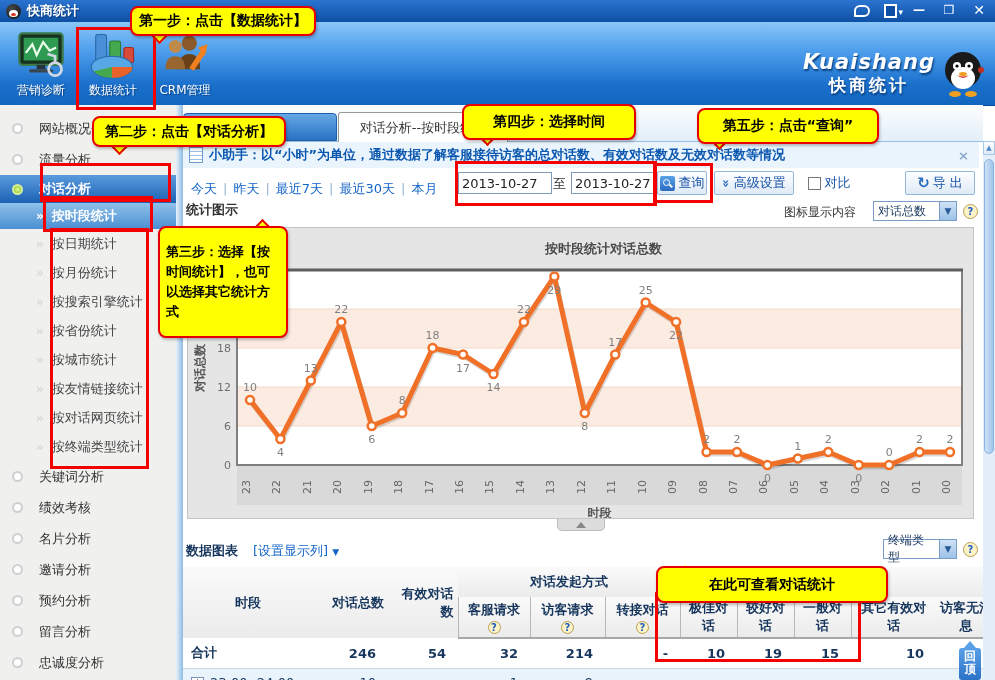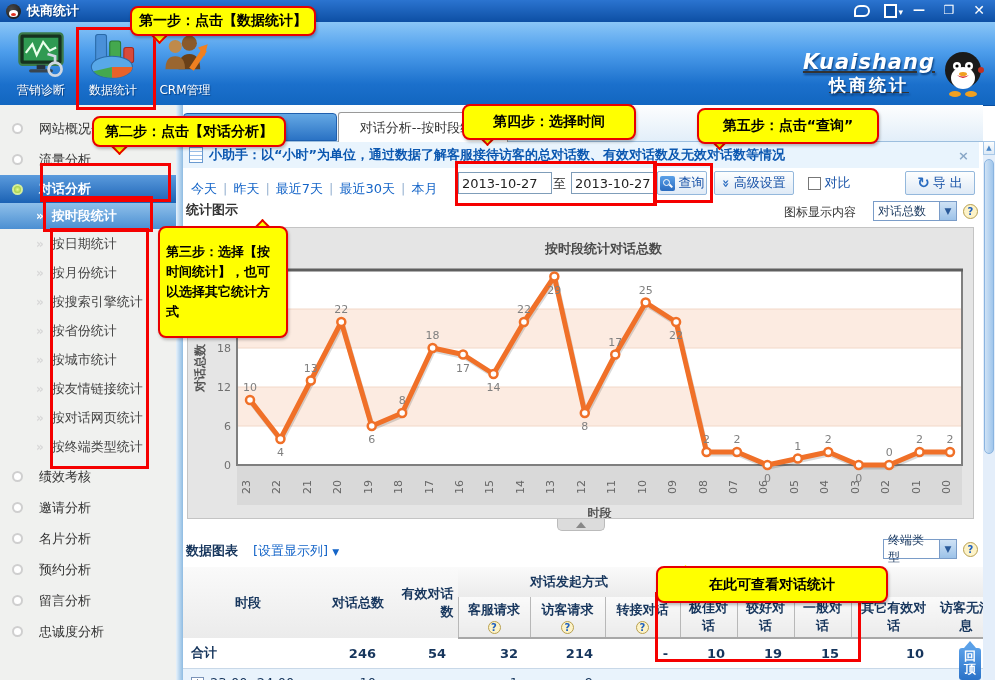--- a/index.html
+++ b/index.html
@@ -23,21 +23,21 @@
   .tbi.min{font-weight:bold;}
   .tbi.max{font-weight:bold;}
   .tbi.close{font-weight:bold;font-size:14px;}
   
   .toolbar{position:absolute;left:0;top:22px;width:995px;height:83px;
            background:linear-gradient(#8ac6f7 0%,#4e9eec 35%,#1b70cc 75%,#1266c0 100%);
            border-bottom:1px solid #0a4fa0;}
   .tool-item{position:absolute;top:6px;width:66px;text-align:center;cursor:pointer;}
   .tool-item .ticon{width:52px;height:52px;margin:0 auto;}
   .tool-item .tlabel{color:#fff;font-size:12px;margin-top:2px;text-shadow:1px 1px 1px #0a4080;}
-  .brand{position:absolute;right:10px;top:26px;display:flex;align-items:center;gap:6px;text-decoration:underline;}
+  .brand{position:absolute;right:10px;top:26px;display:flex;align-items:center;gap:6px;}
   .brand .btxt{text-align:center;color:#fff;}
   .brand .b1{font-size:21px;font-weight:bold;font-style:italic;letter-spacing:1px;text-shadow:1px 2px 2px #0a4080;}
   .brand .b2{font-size:17px;font-weight:bold;letter-spacing:3px;text-shadow:1px 2px 2px #0a4080;}
   
   .sidebar{position:absolute;left:0;top:105px;width:176px;height:575px;background:#f0f1ef;padding-top:8px;box-sizing:border-box;}
   .side-item{height:31px;display:flex;align-items:center;cursor:pointer;}
   .side-item .bullet{width:7px;height:7px;border:2px solid #cfcfcf;border-radius:50%;background:#fff;margin:0 16px 0 12px;flex:none;}
   .side-item.sel-top{height:28px;background:linear-gradient(#5b9bdd,#1b62b4);color:#fff;font-weight:bold;}
   .side-item.sel-top .bullet{border-color:#d6ef9a;background:radial-gradient(#e8ff90,#86b82e);}
   .side-sub{height:29px;display:flex;align-items:center;color:#444;cursor:pointer;}
@@ -248,29 +248,33 @@
       <div class="side-sub">
         <span class="arr">»</span>
         <span>按对话网页统计</span>
       </div>
       <div class="side-sub">
         <span class="arr">»</span>
         <span>按终端类型统计</span>
       </div>
       <div class="side-item">
         <span class="bullet"></span>
+        <span>关键词分析</span>
+      </div>
+      <div class="side-item">
+        <span class="bullet"></span>
         <span>绩效考核</span>
       </div>
       <div class="side-item">
         <span class="bullet"></span>
+        <span>名片分析</span>
+      </div>
+      <div class="side-item">
+        <span class="bullet"></span>
         <span>邀请分析</span>
-      </div>
-      <div class="side-item">
-        <span class="bullet"></span>
-        <span>名片分析</span>
       </div>
       <div class="side-item">
         <span class="bullet"></span>
         <span>预约分析</span>
       </div>
       <div class="side-item">
         <span class="bullet"></span>
         <span>留言分析</span>
       </div>
       <div class="side-item">

